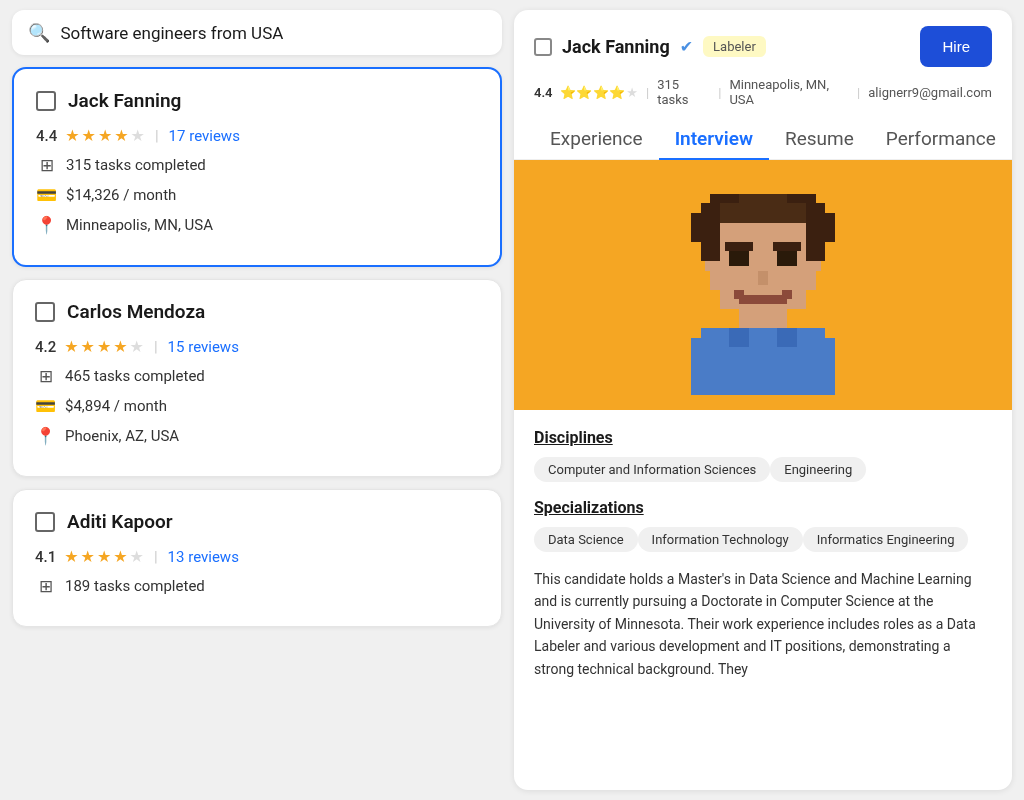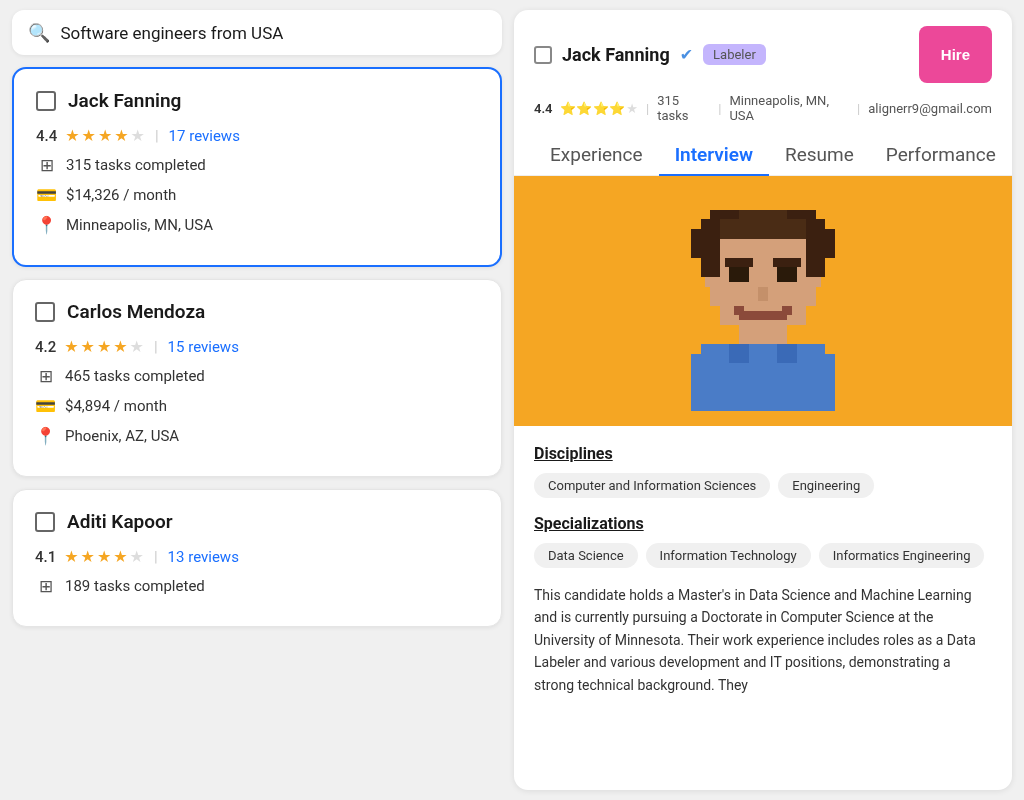--- a/index.html
+++ b/index.html
@@ -150,35 +150,35 @@
     .profile-name {
       font-size: 18px;
       font-weight: 700;
       color: #1a1a1a;
     }
     .verified-icon {
       color: #4a90e2;
       font-size: 16px;
     }
     .badge {
-      background: #c4b5fd;
+      background: #fef9c3;
       border-radius: 6px;
       padding: 3px 10px;
       font-size: 13px;
       color: #555;
       text-align: right;
     }
     .hire-btn {
-      background: #ec4899;
+      background: #1d4ed8;
       color: white;
       border: none;
       border-radius: 8px;
-      padding: 20px 22px;
+      padding: 12px 22px;
       font-size: 15px;
-      font-weight: 700;
+      font-weight: 400;
       cursor: pointer;
     }
     .profile-meta {
       display: flex;
       align-items: center;
       gap: 8px;
       font-size: 13px;
       color: #555;
       margin-bottom: 12px;
     }
@@ -229,21 +229,20 @@
     .section-title {
       font-size: 16px;
       font-weight: 700;
       color: #1a1a1a;
       margin-bottom: 10px;
       text-decoration: underline;
     }
     .tags-row {
       display: flex;
       flex-wrap: wrap;
-      gap: 8px;
       margin-bottom: 16px;
       align-items: flex-end;
     }
     .tag {
       background: #f0f0f0;
       border-radius: 20px;
       padding: 5px 14px;
       font-size: 13px;
       color: #333;
     }

